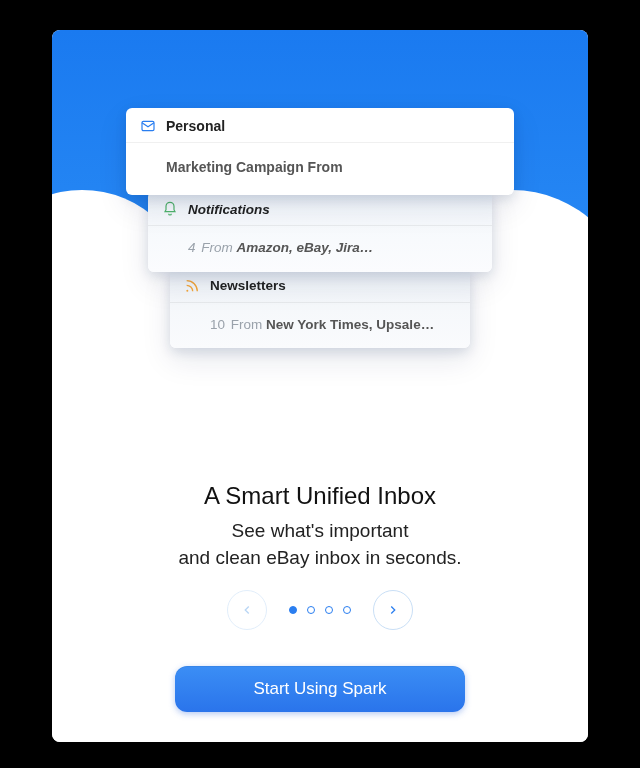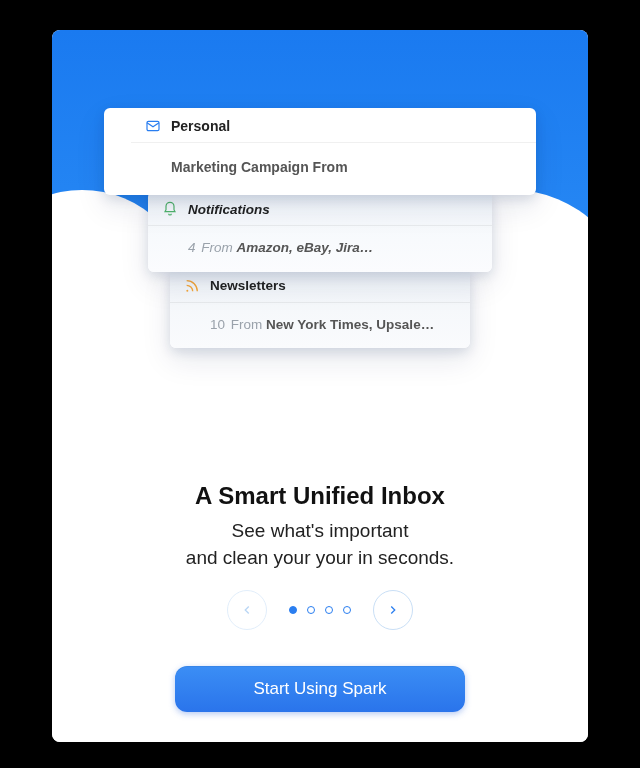--- a/index.html
+++ b/index.html
@@ -49,21 +49,21 @@
       flex-direction: column;
       align-items: center;
     }
 
     .card {
       background: #fff;
       border-radius: 6px;
       overflow: hidden;
       box-shadow: 0 4px 12px rgba(0,30,80,0.12), 0 12px 30px rgba(0,30,80,0.10);
     }
-    .card.personal { width: 432px; z-index: 3; position: relative; padding-left: 27px; }
+    .card.personal { width: 388px; z-index: 3; position: relative; }
     .card.notifications {
       width: 344px; z-index: 2; position: relative; margin-top: -4px;
       background: linear-gradient(180deg, #f3f7fb 0%, #fbfcfe 100%);
       font-style: italic;
     }
     .card.newsletters {
       width: 300px; z-index: 1; position: relative; margin-top: -4px;
       background: linear-gradient(180deg, #f1f5f9 0%, #fafbfd 100%);
     }
 
@@ -102,21 +102,21 @@
     .ico svg { width:16px; height:16px; display:block; }
 
     .headline {
       position: absolute;
       top: 452px;
       left: 0; right: 0;
       text-align: center;
     }
     .headline h1 {
       font-size: 24px;
-      font-weight: 700;
+      font-weight: 400;
       color: #111;
       margin-bottom: 8px;
     }
     .headline p {
       font-size: 19px;
       color: #222;
       line-height: 1.4;
     }
 
     .pager {
@@ -228,21 +228,21 @@
         <span class="from-names">New York Times, Upsale…</span>
       </div>
     </div>
 
   </div>
 
   <div class="headline">
     <h1>A Smart Unified Inbox</h1>
     <p>
       <span>See what's important</span><br>
-      <span>and clean your your in seconds.</span>
+      <span>and clean eBay inbox in seconds.</span>
     </p>
   </div>
 
   <div class="pager">
     <div class="nav-btn disabled">
       <svg viewBox="0 0 24 24" fill="none" stroke="#7fb4ee" stroke-width="2.2">
         <path d="M15 18l-6-6 6-6"></path>
       </svg>
     </div>
     <div class="dots">

